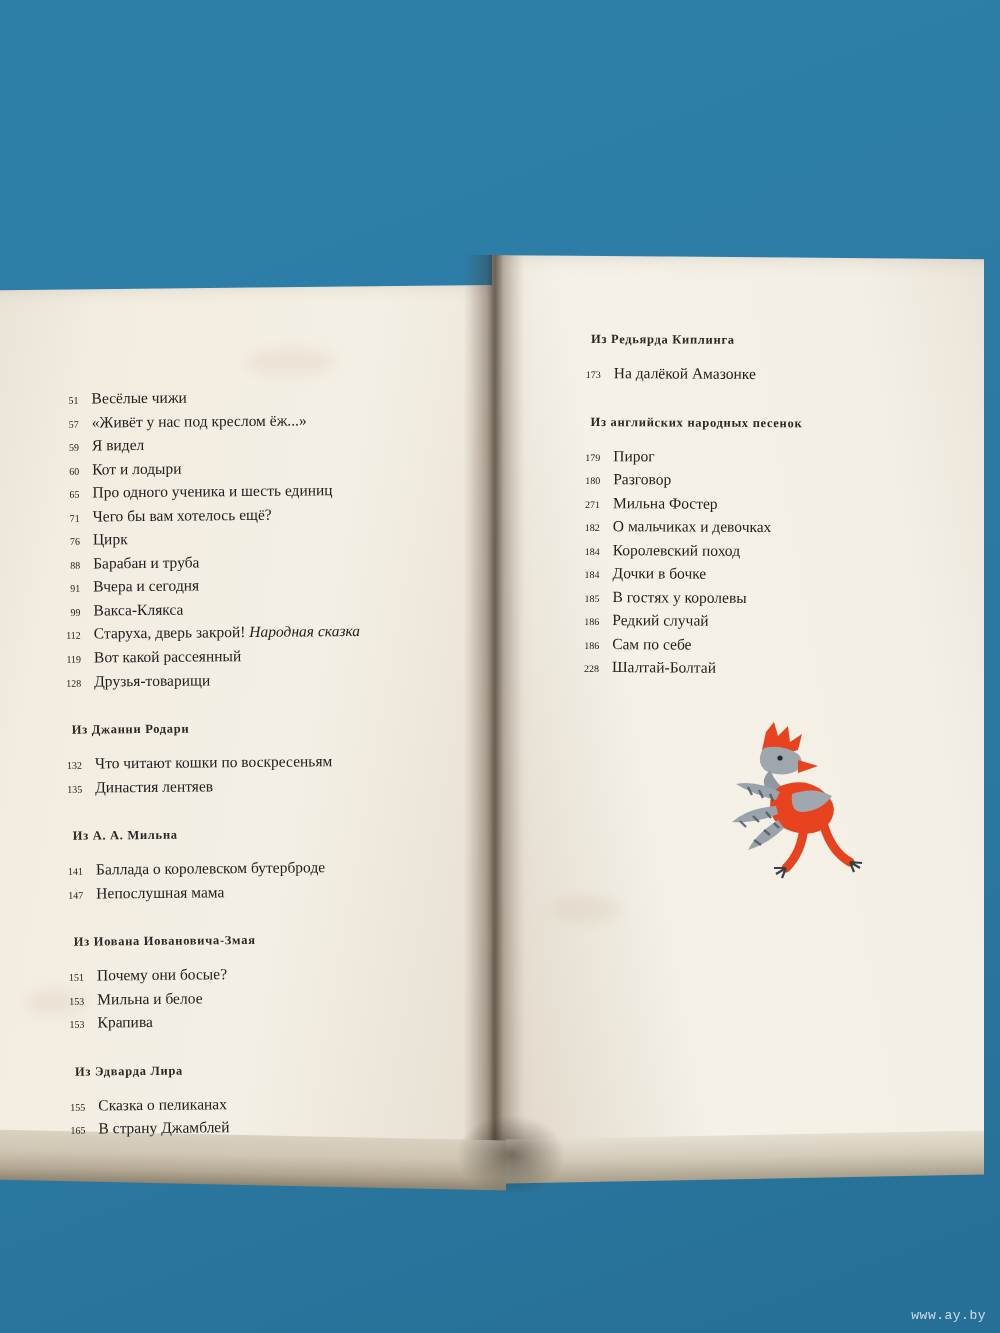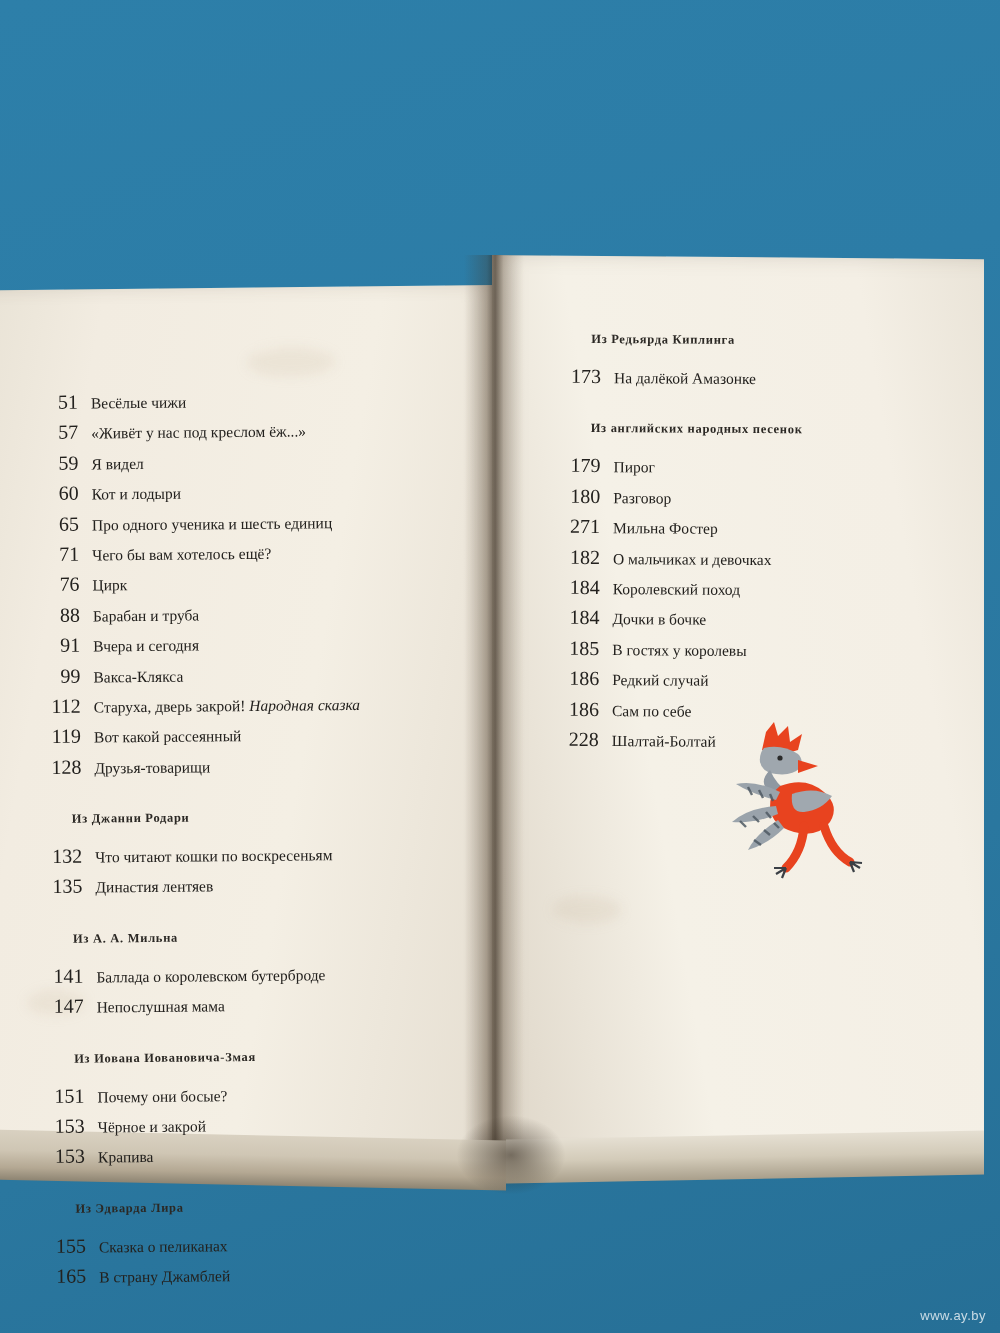--- a/index.html
+++ b/index.html
@@ -125,21 +125,21 @@
     align-items: baseline;
     font-size: 15.5px;
     line-height: 1.52;
     color: #23211e;
   }
 
   .entry .pg {
     width: 44px;
     text-align: right;
     flex: 0 0 44px;
-    font-size: 20px;
+    font-size: 10px;
   }
 
   .entry .ttl {
     padding-left: 13px;
     white-space: nowrap;
   }
 
   .entry .ttl i {
     font-style: italic;
   }
@@ -172,21 +172,21 @@
     width: 180px;
     height: 190px;
   }
 
   
   .watermark {
     position: absolute;
     right: 14px;
     bottom: 10px;
     color: rgba(255,255,255,0.75);
-    font-family: Liberation Sans, sans-serif;
+    font-family: Liberation Mono, monospace;
     font-size: 13px;
     letter-spacing: 0.5px;
   }
 
   
   .blotch {
     position: absolute;
     border-radius: 50%;
     background: rgba(180,160,120,0.12);
     filter: blur(6px);
@@ -299,21 +299,21 @@
 
       <div class="block-gap"></div>
       <div class="group-title">Из Иована Иовановича-Змая</div>
       <ul class="entries">
         <li class="entry">
           <span class="pg">151</span>
           <span class="ttl">Почему они босые?</span>
         </li>
         <li class="entry">
           <span class="pg">153</span>
-          <span class="ttl">Чёрное и закрой</span>
+          <span class="ttl">Мильна и белое</span>
         </li>
         <li class="entry">
           <span class="pg">153</span>
           <span class="ttl">Крапива</span>
         </li>
       </ul>
 
       <div class="block-gap"></div>
       <div class="group-title">Из Эдварда Лира</div>
       <ul class="entries">

